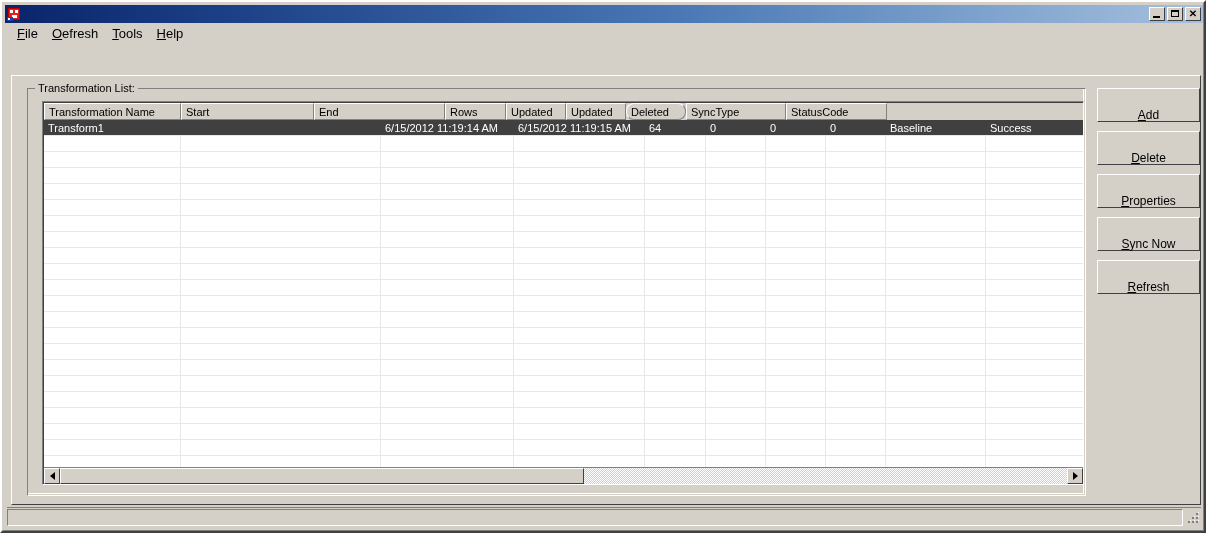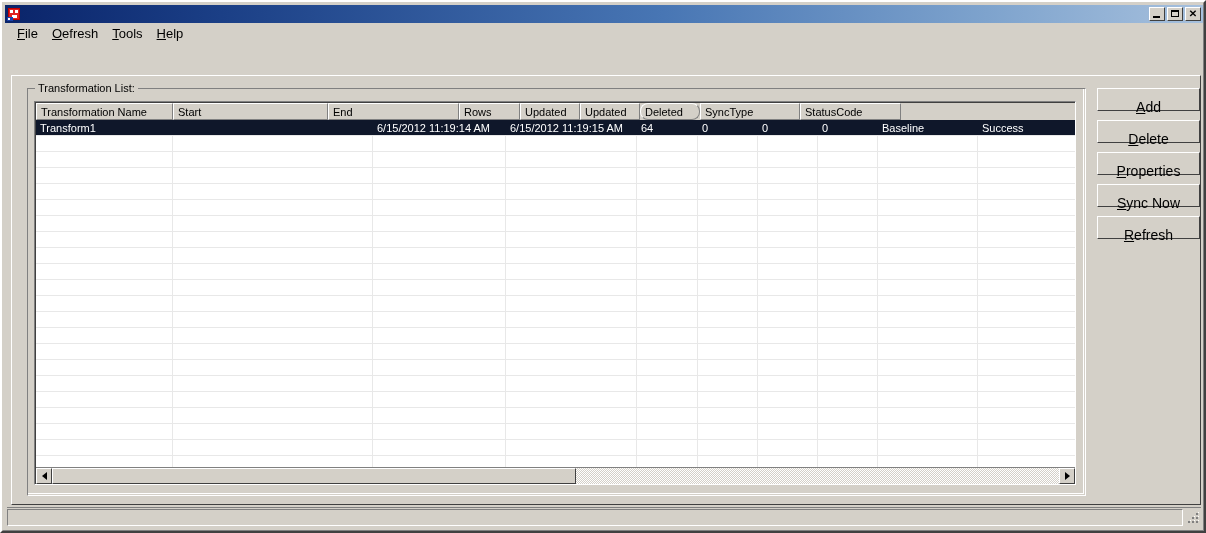--- a/index.html
+++ b/index.html
@@ -166,21 +166,21 @@
     background: #d4d0c8;
     padding: 0 3px;
     font-size: 11px;
     z-index: 3;
     white-space: nowrap;
   }
 
   
   #listview {
     position: absolute;
-    left: 6px; top: 12px;
+    left: 14px; top: 12px;
     width: 1042px; height: 384px;
     background: #ffffff;
     border-top: 1px solid #808080;
     border-left: 1px solid #808080;
     border-right: 1px solid #ffffff;
     border-bottom: 1px solid #ffffff;
     overflow: hidden;
   }
   #listview-inner {
     position: absolute;
@@ -224,21 +224,21 @@
     height: 348px;
     overflow: hidden;
     background: #ffffff;
   }
   .lv-row {
     height: 16px;
     display: flex;
     border-bottom: 1px solid #e8e8e8;
     background: #ffffff;
   }
-  .lv-row.selected { background: #0f172a; }
+  .lv-row.selected { background: #404040; }
   .lv-row.selected .lv-td { color: #ffffff; border-right-color: transparent; }
   .lv-td {
     height: 15px;
     display: flex; align-items: center;
     padding-left: 4px;
     font-size: 11px;
     border-right: 1px solid #e8e8e8;
     overflow: hidden;
     white-space: nowrap;
     flex: none;
@@ -302,24 +302,24 @@
   .panel-btn {
     display: block;
     width: 103px; height: 23px;
     margin-bottom: 9px;
     background: #d4d0c8;
     border-top: 1px solid #ffffff;
     border-left: 1px solid #ffffff;
     border-right: 1px solid #404040;
     border-bottom: 1px solid #404040;
     font-family: "Liberation Sans", sans-serif;
-    font-size: 14px;
+    font-size: 12px;
     color: #000;
     cursor: default;
-    padding: 8px;
+    padding: 16px;
     line-height: 21px;
     text-align: center;
     white-space: nowrap;
   }
   .panel-btn u { text-decoration: underline; }
 
   
   #statusbar {
     position: absolute;
     left: 4px; bottom: 4px;
@@ -387,21 +387,21 @@
 
       <div id="groupbox">
         <span id="groupbox-label">Transformation List:</span>
 
         <div id="listview">
           <div id="listview-inner">
             <div id="lv-header">
                 <div class="lv-th" style="width: 137px;">
                   <span>Transformation Name</span>
                 </div>
-                <div class="lv-th" style="width: 155px;">
+                <div class="lv-th" style="width: 133px;">
                   <span>Start</span>
                 </div>
                 <div class="lv-th" style="width: 131px;">
                   <span>End</span>
                 </div>
                 <div class="lv-th" style="width: 61px;">
                   <span>Rows</span>
                 </div>
                 <div class="lv-th" style="width: 60px;">
                   <span>Updated</span>

